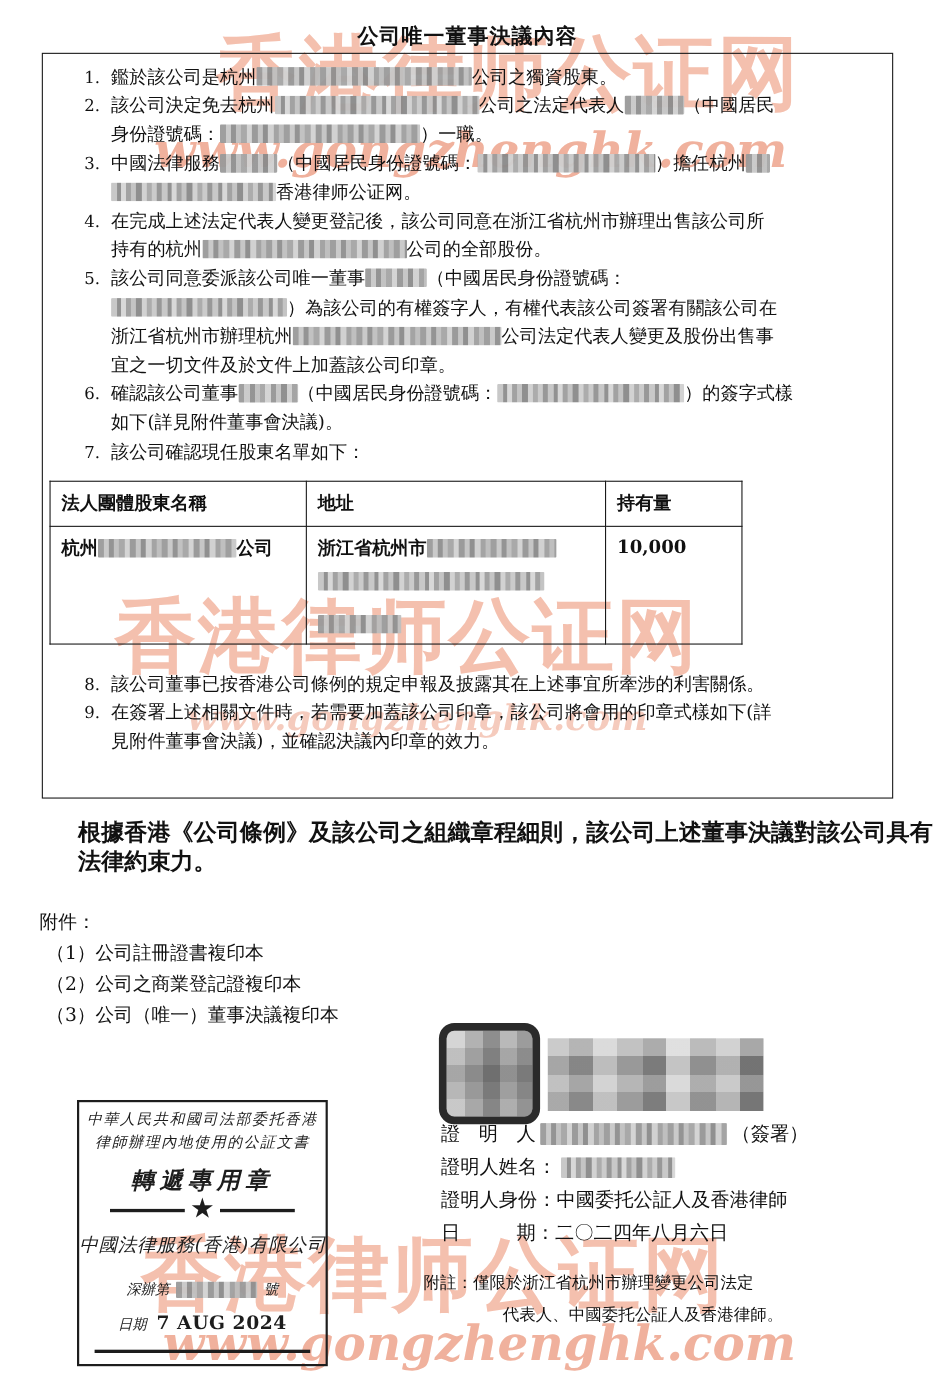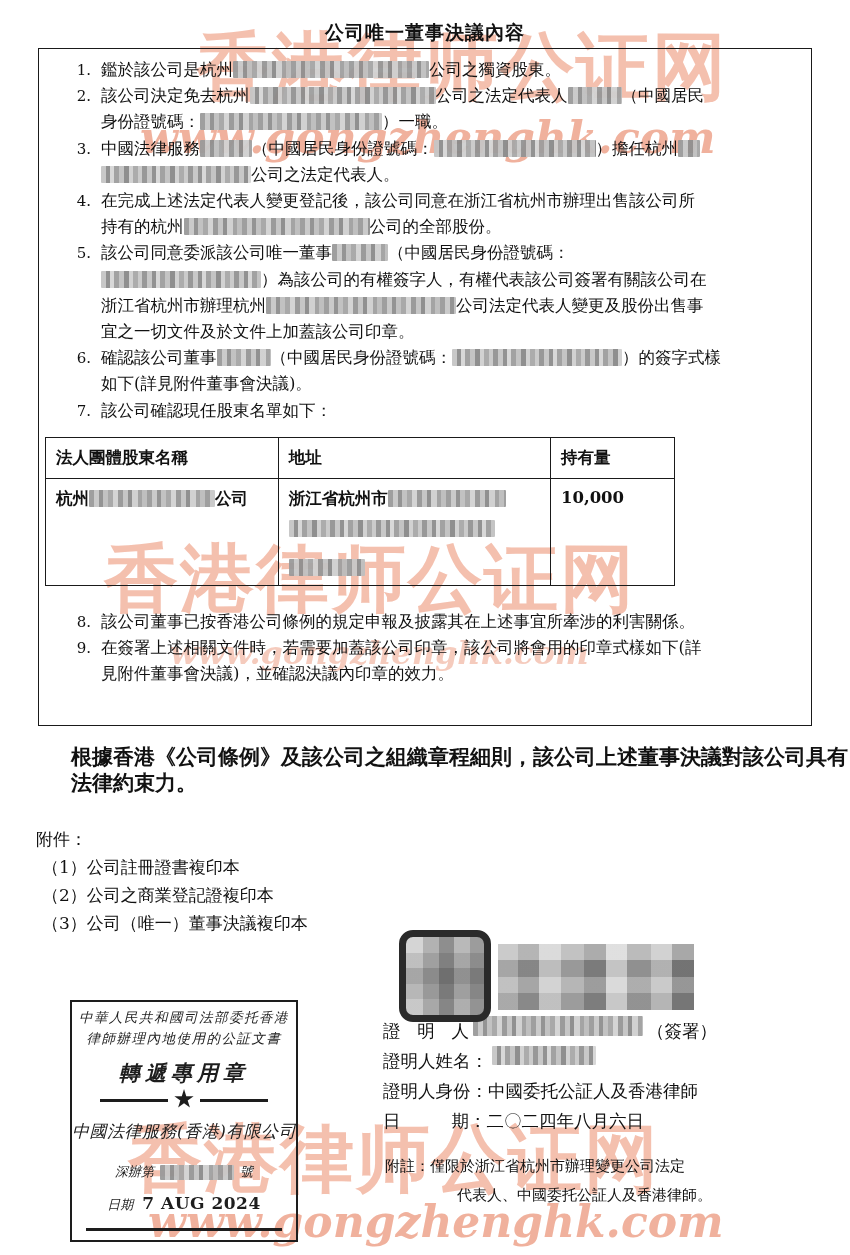--- a/index.html
+++ b/index.html
@@ -292,21 +292,21 @@
   
   .certifier {
     position: absolute;
     top: 1016px;
     left: 383px;
     width: 440px;
     font-size: 17.5px;
     line-height: 30px;
     z-index: 12;
   }
-  .cert-row { display: flex; white-space: nowrap; }
+  .cert-row { display: flex; align-items: center; white-space: nowrap; margin-left: 18px; }
   .cert-label { display: inline-block; }
   .cert-label.spaced {
     display: inline-block;
     width: 86px;
     text-align: justify;
     text-align-last: justify;
   }
   .cert-row .rd { margin: 0 4px; }
 
   
@@ -404,21 +404,21 @@
         <span class="body">
           <span class="ln"><span>該公司決定免去杭州</span><span class="rd alt" style="width:186px"></span><span>公司之法定代表人</span><span class="rd" style="width:54px"></span><span>（中國居民</span></span>
           <span class="ln"><span>身份證號碼：</span><span class="rd" style="width:182px"></span><span>）一職。</span></span>
         </span>
       </div>
 
       <div class="clause">
         <span class="num">3.</span>
         <span class="body">
           <span class="ln"><span>中國法律服務</span><span class="rd" style="width:52px"></span><span>（中國居民身份證號碼：</span><span class="rd alt" style="width:162px"></span><span>）擔任杭州</span><span class="rd" style="width:22px"></span></span>
-          <span class="ln"><span class="rd alt" style="width:150px"></span><span>公司之法定代表人。</span></span>
+          <span class="ln"><span class="rd alt" style="width:150px"></span><span>香港律师公证网。</span></span>
         </span>
       </div>
 
       <div class="clause">
         <span class="num">4.</span>
         <span class="body">
           <span class="ln"><span>在完成上述法定代表人變更登記後，該公司同意在浙江省杭州市辦理出售該公司所</span></span>
           <span class="ln"><span>持有的杭州</span><span class="rd" style="width:186px"></span><span>公司的全部股份。</span></span>
         </span>
       </div>

